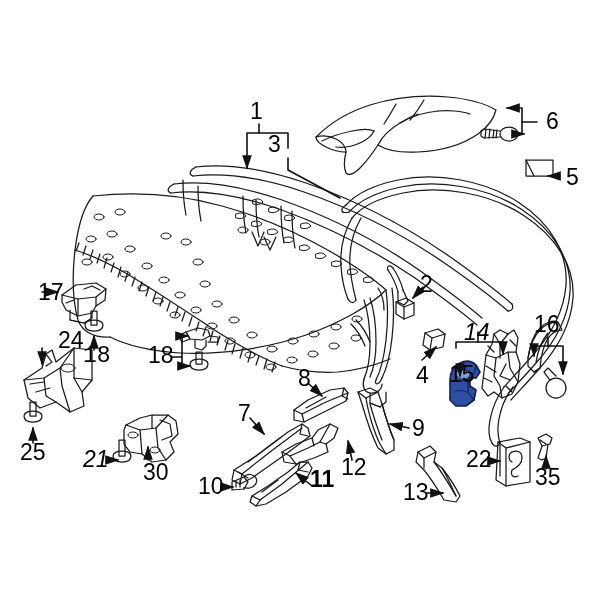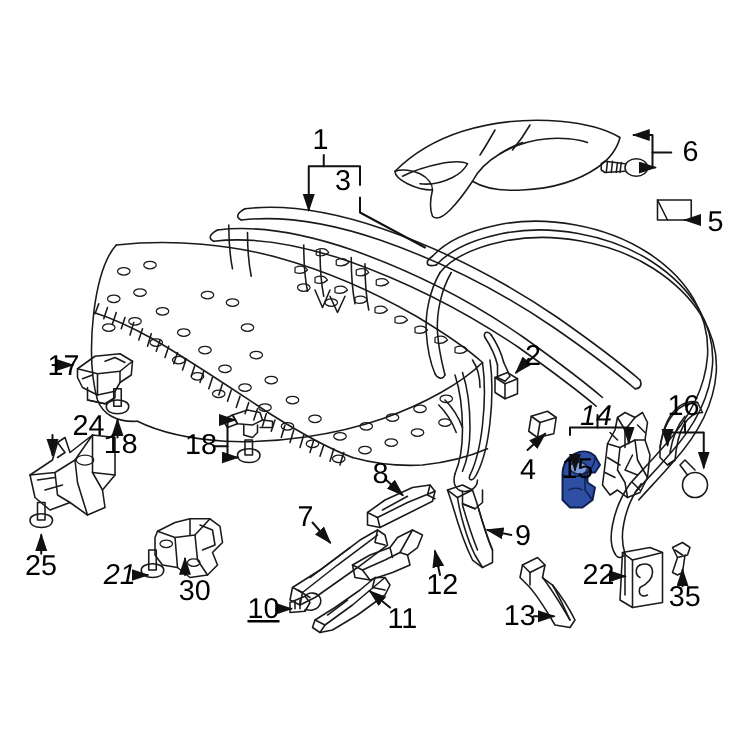--- a/index.html
+++ b/index.html
@@ -481,22 +481,22 @@
 
 <span class="lbl" style="left:250px;top:100px;">1</span>
 <span class="lbl" style="left:420px;top:273px;">2</span>
 <span class="lbl" style="left:268px;top:133px;">3</span>
 <span class="lbl" style="left:416px;top:364px;">4</span>
 <span class="lbl" style="left:566px;top:166px;">5</span>
 <span class="lbl" style="left:546px;top:110px;">6</span>
 <span class="lbl" style="left:238px;top:402px;">7</span>
 <span class="lbl" style="left:298px;top:367px;">8</span>
 <span class="lbl" style="left:412px;top:417px;">9</span>
-<span class="lbl" style="left:198px;top:475px;text-decoration:underline;">10</span>
-<span class="lbl" style="left:310px;top:483px;">11</span>
+<span class="lbl" style="left:198px;top:475px;">10</span>
+<span class="lbl" style="left:310px;top:468px;font-weight:bold;">11</span>
 <span class="lbl" style="left:341px;top:456px;">12</span>
 <span class="lbl" style="left:403px;top:481px;">13</span>
 <span class="lbl" style="left:464px;top:321px;font-style:italic;">14</span>
 <span class="lbl" style="left:449px;top:339px;margin-top:24px;">15</span>
 <span class="lbl" style="left:534px;top:313px;">16</span>
 <span class="lbl" style="left:18px;top:281px;margin-left:20px;">17</span>
 <span class="lbl" style="left:83px;top:345px;font-family:Liberation Mono, monospace;">18</span>
 <span class="lbl" style="left:148px;top:344px;">18</span>
 <span class="lbl" style="left:143px;top:461px;">30</span>
 <span class="lbl" style="left:83px;top:448px;font-style:italic;">21</span>

